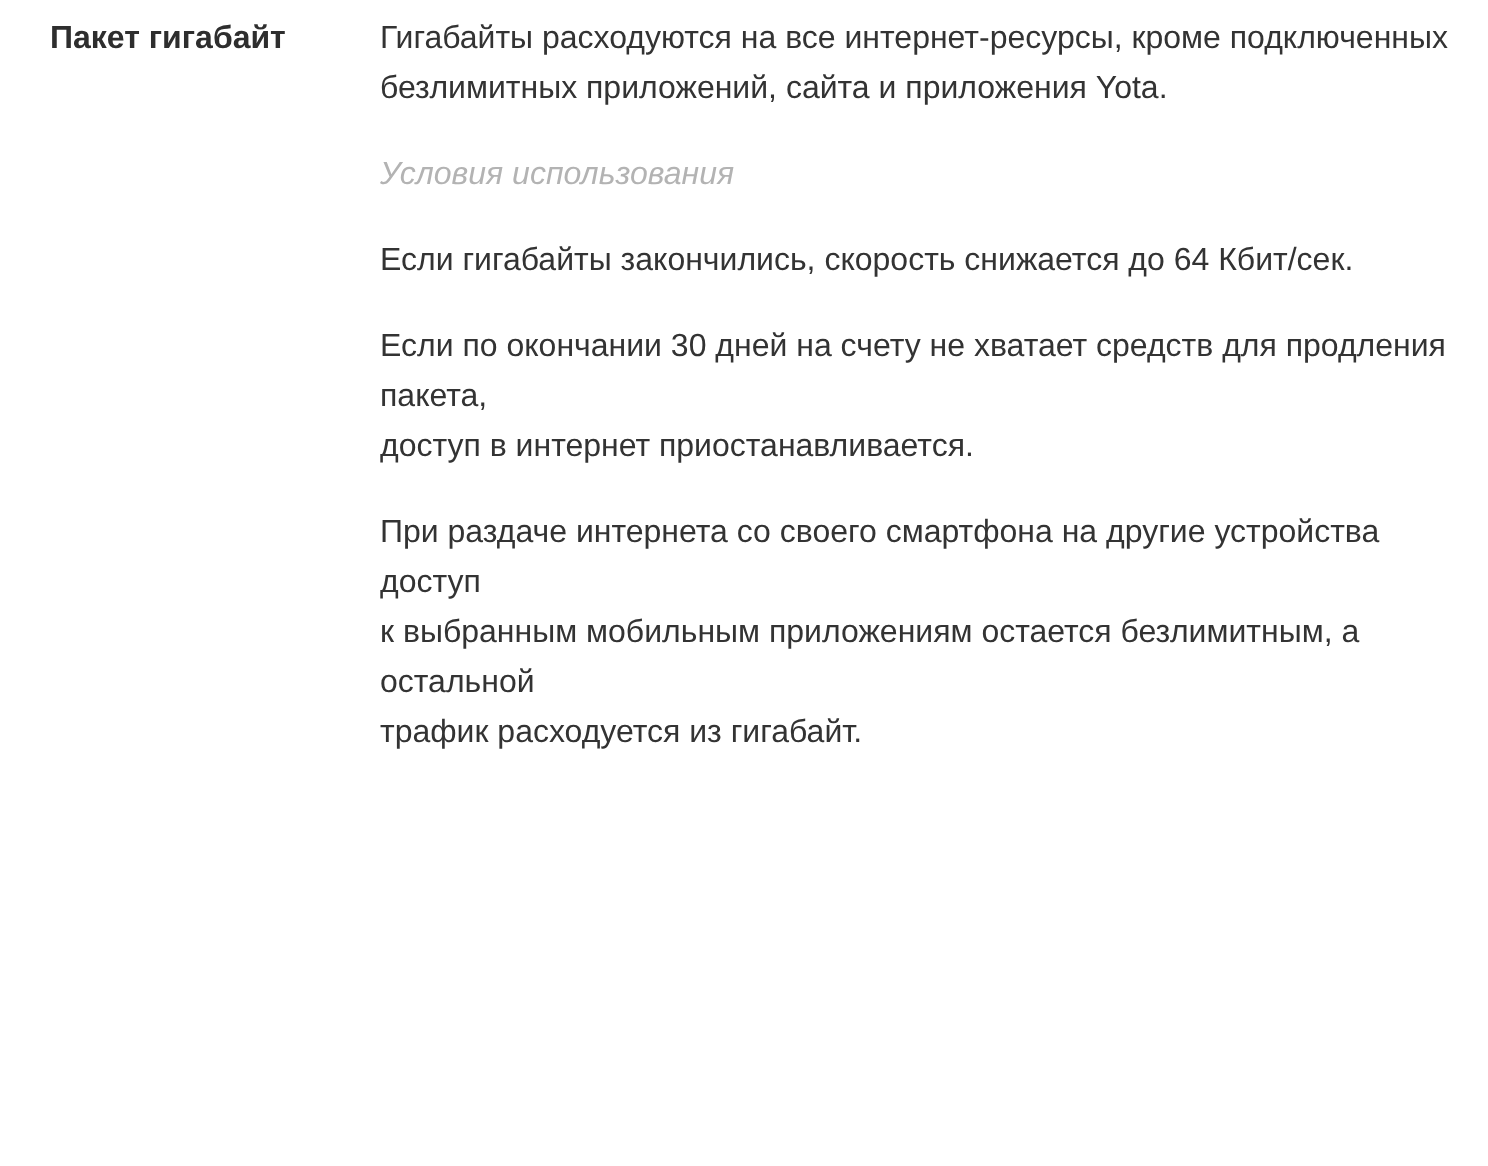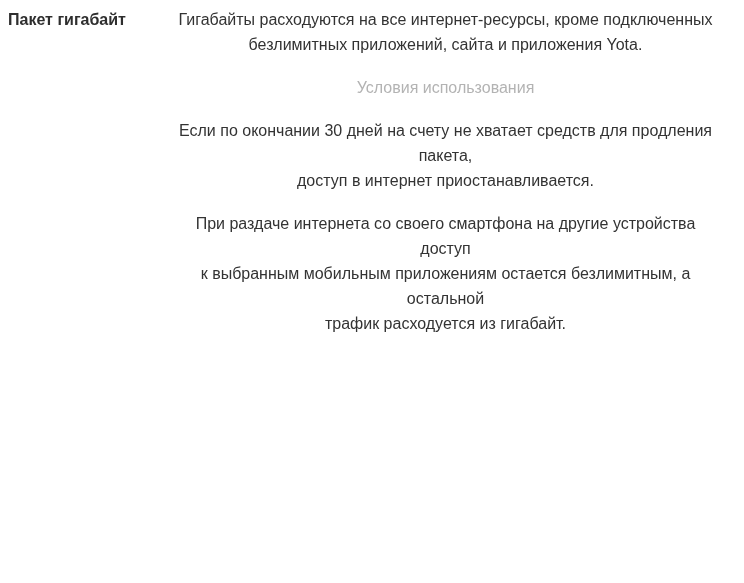--- a/index.html
+++ b/index.html
@@ -16,55 +16,57 @@
     align-items: flex-start;
     padding-top: 7px;
     width: 744px;
     box-sizing: border-box;
   }
   .term-col {
     width: 173px;
     flex: 0 0 173px;
     box-sizing: border-box;
     padding-left: 8px;
+    margin-left: 17px;
   }
   .term-label {
     font-size: 16px;
     line-height: 25px;
     font-weight: bold;
     color: #2e2e2e;
     white-space: nowrap;
   }
   .desc-col {
     flex: 1 1 auto;
     max-width: 545px;
     box-sizing: border-box;
   }
   .desc-col p {
     margin: 0 0 18px 0;
     font-size: 16px;
     line-height: 25px;
     color: #333333;
     white-space: pre-line;
-    text-align: center;
   }
   .desc-col p.subheading {
     color: #b3b3b3;
+    font-style: italic;
   }
 </style>
 </head>
 <body>
 
 <div class="row">
   <div class="term-col">
     <div class="term-label">Пакет гигабайт</div>
   </div>
   <div class="desc-col">
     <p>Гигабайты расходуются на все интернет-ресурсы, кроме подключенных
 безлимитных приложений, сайта и приложения Yota.</p>
     <p class="subheading">Условия использования</p>
+    <p>Если гигабайты закончились, скорость снижается до 64 Кбит/сек.</p>
     <p>Если по окончании 30 дней на счету не хватает средств для продления пакета,
 доступ в интернет приостанавливается.</p>
     <p>При раздаче интернета со своего смартфона на другие устройства доступ
 к выбранным мобильным приложениям остается безлимитным, а остальной
 трафик расходуется из гигабайт.</p>
   </div>
 </div>
 
 </body></html>

